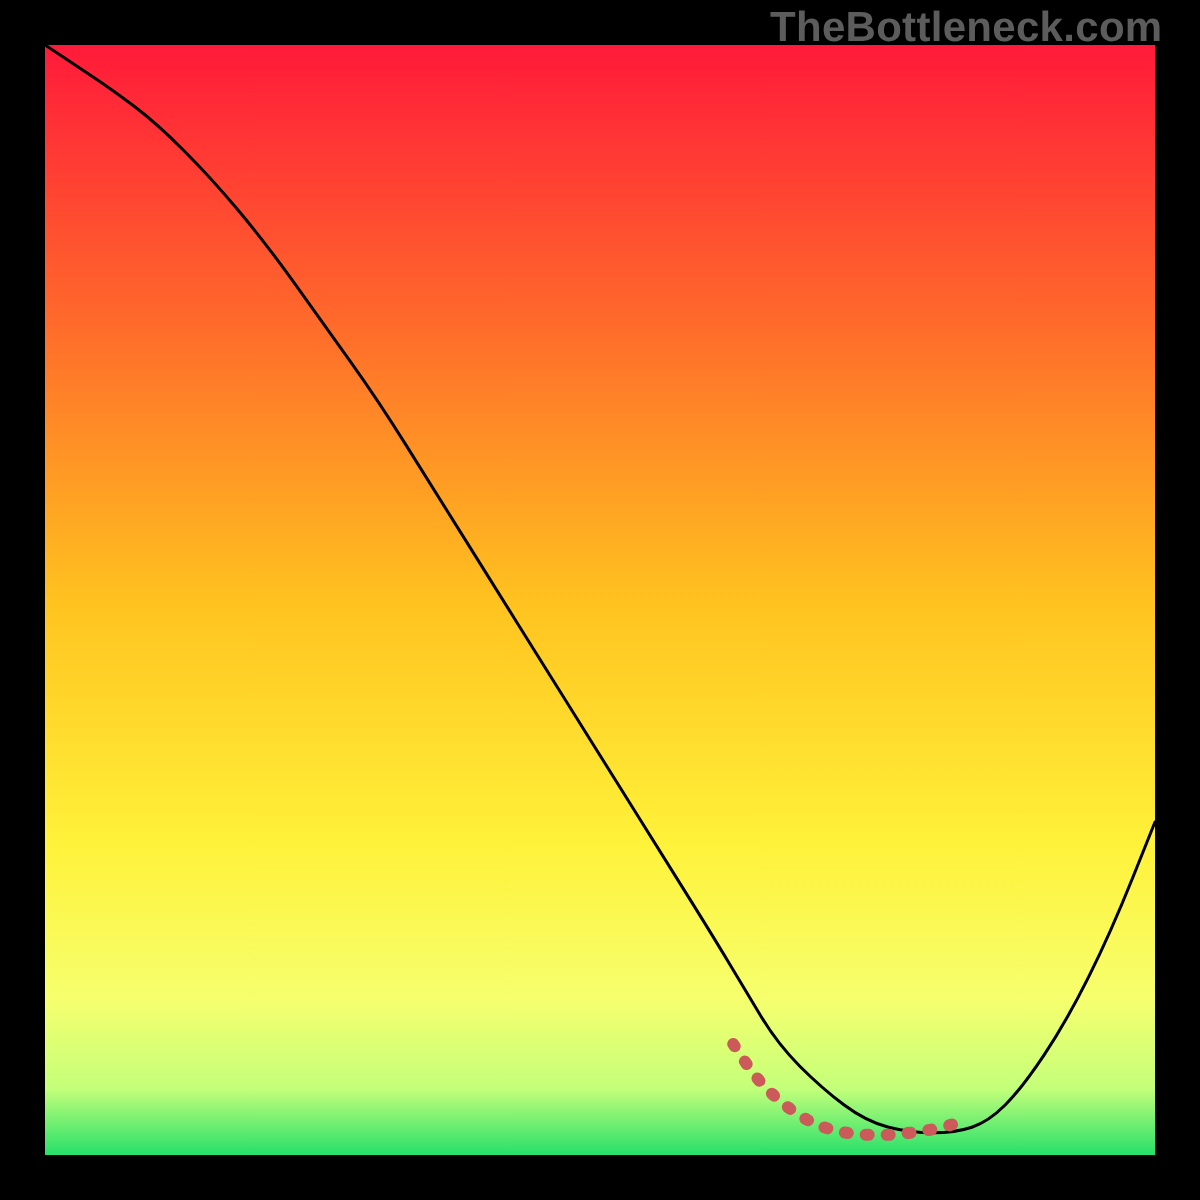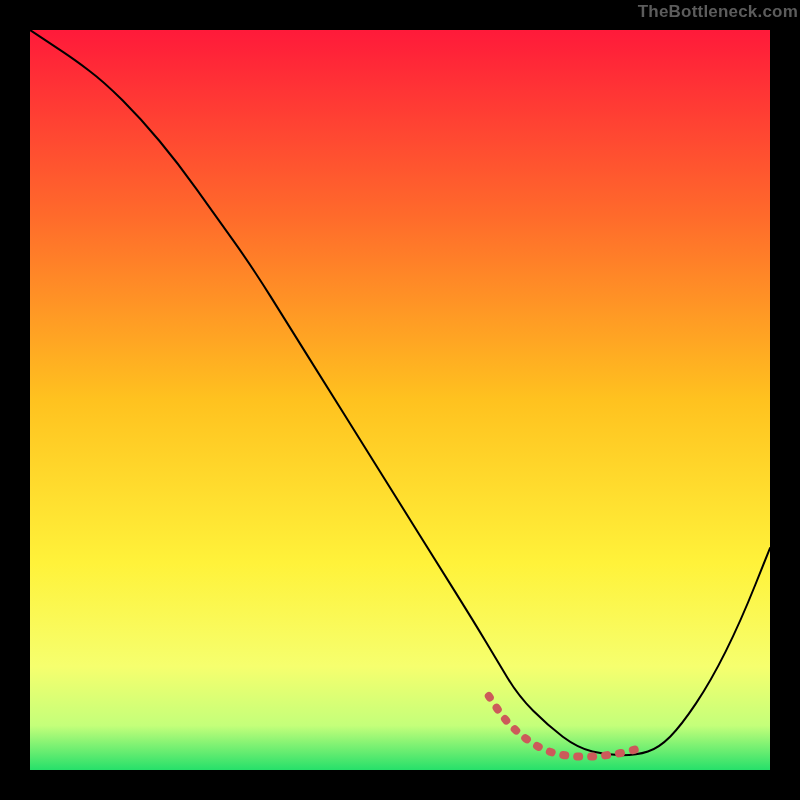--- a/index.html
+++ b/index.html
@@ -13,23 +13,23 @@
   }
   .frame {
     position: relative;
     width: 800px;
     height: 800px;
     background: #000;
   }
   .watermark {
     position: absolute;
     top: 2px;
-    right: 2px;
+    right: 25px;
     color: #5c5c5c;
-    font-size: 17px;
+    font-size: 28px;
     font-weight: 600;
     letter-spacing: 0.2px;
     z-index: 10;
   }
   .plot-area {
     position: absolute;
     left: 30px;
     top: 30px;
     width: 740px;
     height: 740px;

